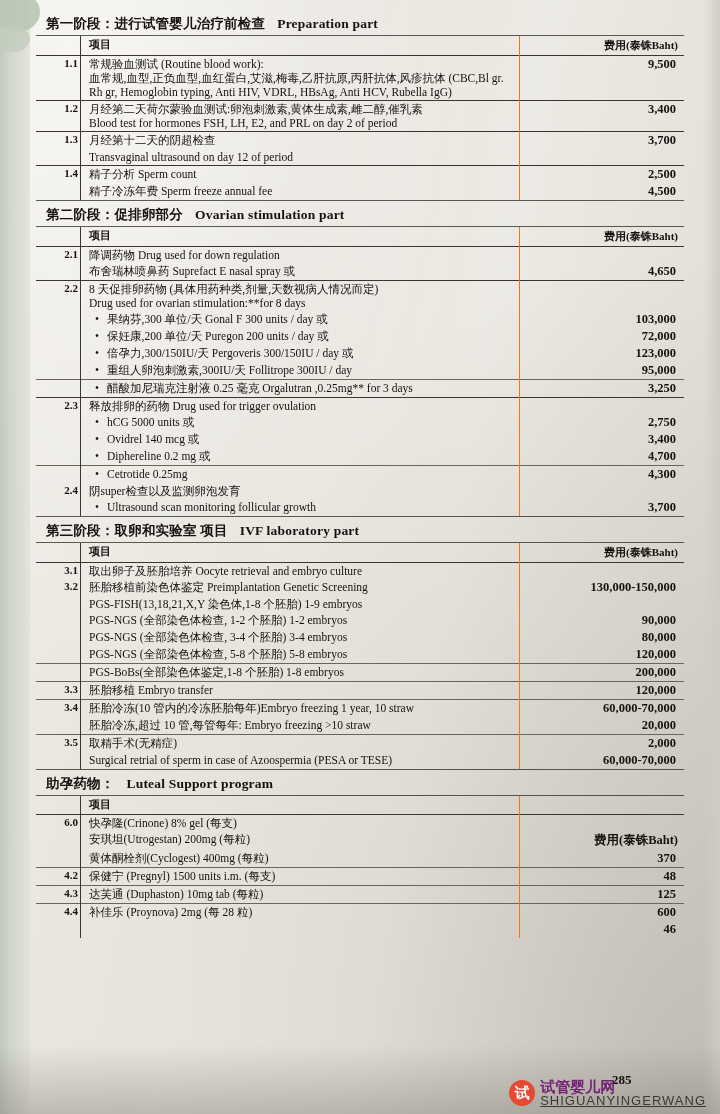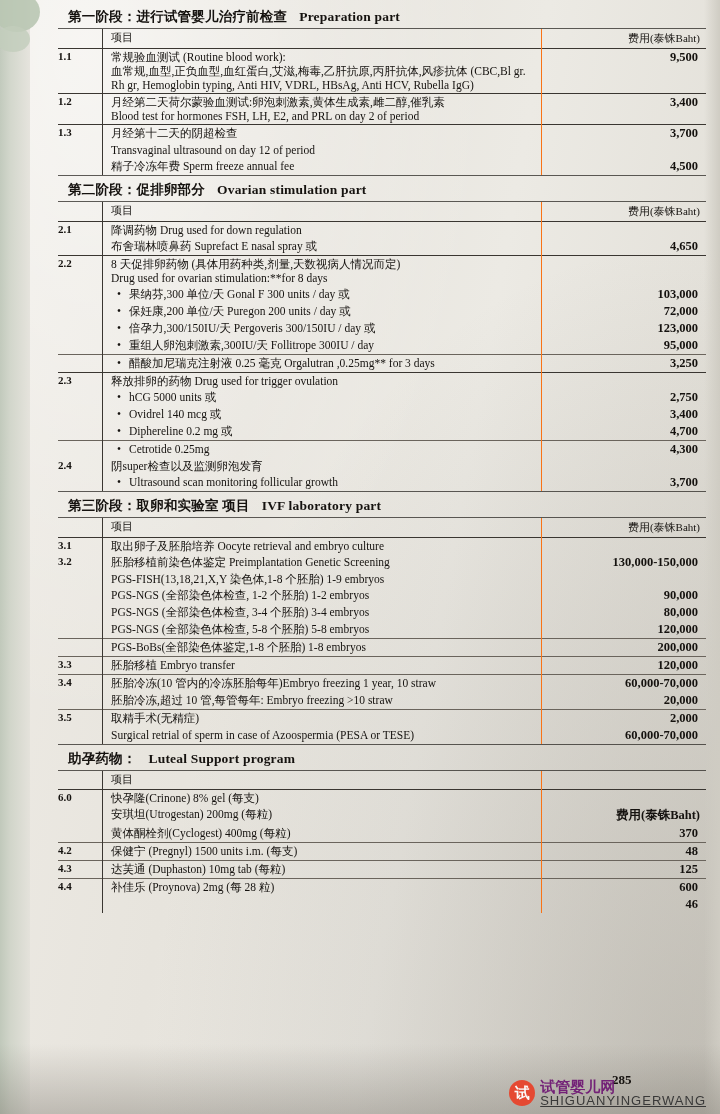--- a/index.html
+++ b/index.html
@@ -34,49 +34,49 @@
   .rightedge{
     position:absolute;right:0;top:0;width:16px;height:1114px;
     background:linear-gradient(270deg,#cfccc3 0%,rgba(231,228,221,0) 100%);
   }
   .bottomshadow{
     position:absolute;left:0;bottom:0;width:720px;height:70px;
     background:linear-gradient(0deg,rgba(110,105,96,.35),rgba(0,0,0,0));
   }
 
   .sheet{
-    position:absolute;left:46px;top:0;width:674px;height:1114px;
-    padding:5px 14px 0 12px;
+    position:absolute;left:24px;top:0;width:674px;height:1114px;
+    padding:12px 14px 0 12px;
     box-sizing:border-box;
   }
 
   .section{margin-bottom:2px;}
   .sec-title{
     font-size:13.5px;font-weight:bold;letter-spacing:.2px;
     padding:3px 0 2px 10px;
   }
   .sec-title .en{font-family:"Liberation Serif",serif;}
   .rule{height:1px;background:#2a2723;opacity:.75;margin:0 0 0 0;}
 
   table{border-collapse:collapse;width:100%;font-size:11.5px;}
   td{padding:0;vertical-align:top;}
   .cno{
-    width:30px;text-align:left;font-size:11px;font-weight:bold;
+    width:30px;text-align:right;font-size:11px;font-weight:bold;
     border-right:1px solid #3a3631;
     padding:1px 2px 1px 0;
   }
   .cno.blank{border-right:1px solid #3a3631;}
   .citem{padding:1px 6px 1px 8px;line-height:1.22;}
   .cprice{
     width:150px;text-align:right;white-space:nowrap;
     font-size:12.5px;font-weight:bold;padding:1px 6px 1px 0;
     border-left:1px solid #f97316;
   }
   .cprice .baht{font-size:8px;font-weight:normal;vertical-align:baseline;margin-left:2px;}
-  .hdr td{font-size:11px;font-weight:normal;padding:2px 6px 2px 8px;}
+  .hdr td{font-size:11px;font-weight:bold;padding:2px 6px 2px 8px;}
   .hdr .cprice{font-size:11px;}
   .rowline td{border-top:1px solid #3a3631;}
   .rowline-thin td{border-top:1px solid #6a645c;}
   .bullet{display:inline-block;width:12px;}
   .sub{padding-left:14px;}
   .gap-s{display:inline-block;width:12px;}
 
   
   .wm{
     position:absolute;right:14px;bottom:6px;
@@ -138,20 +138,25 @@
       <tr class="rowline">
         <td class="cno">1.3</td>
         <td class="citem">月经第十二天的阴超检查</td>
         <td class="cprice"><span>3,700</span><span class="baht">฽</span></td>
       </tr>
       <tr>
         <td class="cno"></td>
         <td class="citem">Transvaginal ultrasound on day 12 of period</td>
         <td class="cprice"><span></span></td>
       </tr>
+      <tr class="rowline">
+        <td class="cno">1.4</td>
+        <td class="citem">精子分析 Sperm count</td>
+        <td class="cprice"><span>2,500</span><span class="baht">฽</span></td>
+      </tr>
       <tr>
         <td class="cno"></td>
         <td class="citem">精子冷冻年费 Sperm freeze annual fee</td>
         <td class="cprice"><span>4,500</span><span class="baht">฽</span></td>
       </tr>
     </tbody>
       </table>
     <div class="rule"></div>
   </div>
 

